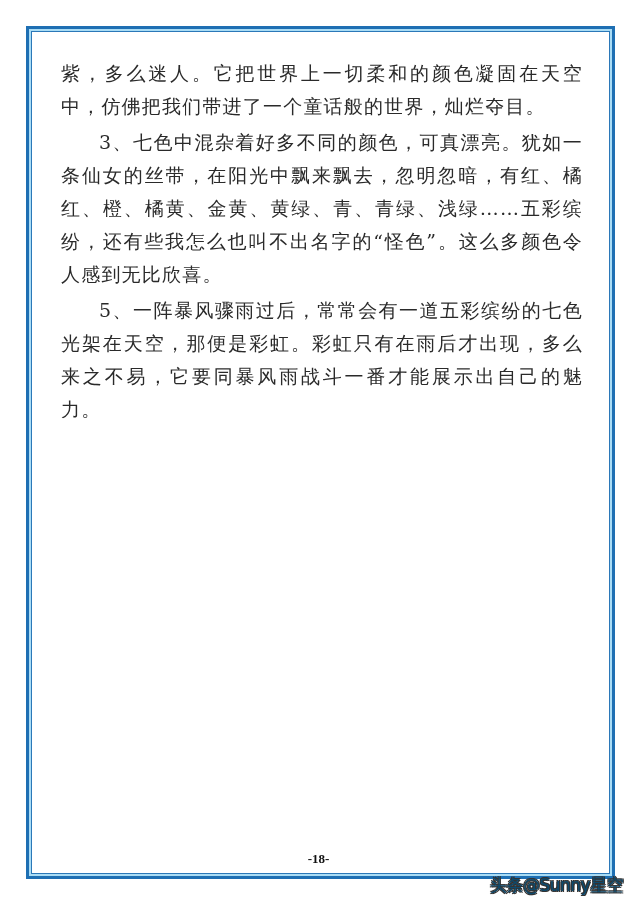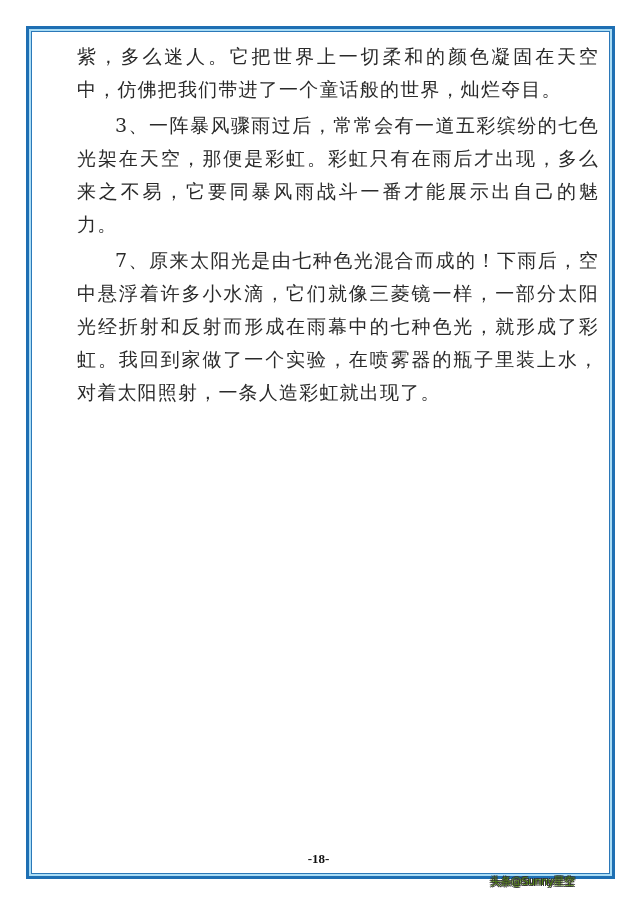--- a/index.html
+++ b/index.html
@@ -13,45 +13,45 @@
   }
   .frame-gap {
     position: absolute; left: 0; top: 0; right: 0; bottom: 0;
     border: 2px solid #a9dcf5;
   }
   .frame-inner {
     position: absolute; left: 2px; top: 2px; right: 2px; bottom: 2px;
     border: 1px solid #2b78b8;
   }
   .content {
-    position: absolute; left: 61px; top: 40px; width: 522px;
-    font-size: 19px; color: #2a2a2a; line-height: 33px; letter-spacing: 1.2px; margin-left: 16px;
+    position: absolute; left: 61px; top: 57px; width: 522px;
+    font-size: 19px; color: #2a2a2a; line-height: 33px; letter-spacing: 1.2px;
   }
   .para { margin: 0 0 3px 0; text-align: justify; }
   .para.indent { text-indent: 38px; }
   .page-number {
     position: absolute; left: 0; width: 637px; top: 851px; text-align: center;
     font-family: "Liberation Serif", serif; font-weight: bold; font-size: 13px; color: #111;
   }
   .watermark {
-    position: absolute; left: 490px; top: 874px; font-size: 11px;
-    font-family: "DejaVu Sans", sans-serif; color: #4d7c0f;
+    position: absolute; left: 490px; top: 874px; font-size: 17px;
+    font-family: "DejaVu Sans", sans-serif; color: #0c4a6e;
     text-shadow: -1px -1px 0 #333, 1px -1px 0 #333, -1px 1px 0 #333, 1px 1px 0 #333;
     letter-spacing: -0.5px;
   }
 </style>
 </head>
 <body>
 
 <div class="frame-outer">
   <div class="frame-gap"></div>
   <div class="frame-inner"></div>
 </div>
 
 <div class="content">
   <p class="para">紫，多么迷人。它把世界上一切柔和的颜色凝固在天空中，仿佛把我们带进了一个童话般的世界，灿烂夺目。</p>
-  <p class="para indent">3、一阵暴风骤雨过后，常常会有一道五彩缤纷的七色光架在天空，那便是彩虹。彩虹只有在雨后才出现，多么来之不易，它要同暴风雨战斗一番才能展示出自己的魅力。</p>
-  <p class="para indent">7、原来太阳光是由七种色光混合而成的！下雨后，空中悬浮着许多小水滴，它们就像三菱镜一样，一部分太阳光经折射和反射而形成在雨幕中的七种色光，就形成了彩虹。我回到家做了一个实验，在喷雾器的瓶子里装上水，对着太阳照射，一条人造彩虹就出现了。</p>
+  <p class="para indent">3、七色中混杂着好多不同的颜色，可真漂亮。犹如一条仙女的丝带，在阳光中飘来飘去，忽明忽暗，有红、橘红、橙、橘黄、金黄、黄绿、青、青绿、浅绿……五彩缤纷，还有些我怎么也叫不出名字的“怪色”。这么多颜色令人感到无比欣喜。</p>
+  <p class="para indent">5、一阵暴风骤雨过后，常常会有一道五彩缤纷的七色光架在天空，那便是彩虹。彩虹只有在雨后才出现，多么来之不易，它要同暴风雨战斗一番才能展示出自己的魅力。</p>
 </div>
 
 <div class="page-number">-18-</div>
 
 <div class="watermark">头条@Sunny星空</div>
 
 </body></html>

